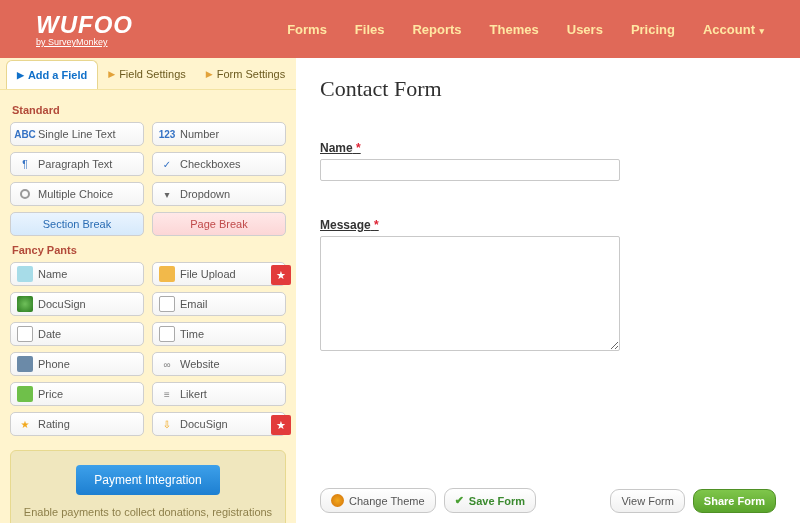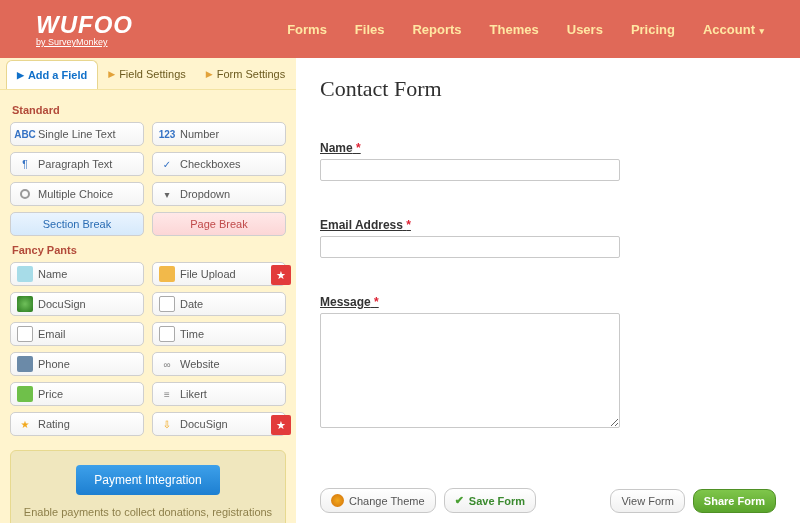--- a/index.html
+++ b/index.html
@@ -153,26 +153,26 @@
         <div class="field-btn">
             <span class="ic ic-file"></span>
             <span>File Upload</span>
             <span class="badge-star">★</span>
           </div>
         <div class="field-btn">
             <span class="ic ic-addr"></span>
             <span>DocuSign</span>
           </div>
         <div class="field-btn">
+            <span class="ic ic-email"></span>
+            <span>Email</span>
+          </div>
+        <div class="field-btn">
             <span class="ic ic-date"></span>
             <span>Date</span>
-          </div>
-        <div class="field-btn">
-            <span class="ic ic-email"></span>
-            <span>Email</span>
           </div>
         <div class="field-btn">
             <span class="ic ic-time"></span>
             <span>Time</span>
           </div>
         <div class="field-btn">
             <span class="ic ic-phone"></span>
             <span>Phone</span>
           </div>
         <div class="field-btn">
@@ -206,24 +206,20 @@
   </div>
 
   <div class="canvas">
     <h1 class="form-title">Contact Form</h1>
 
     <div class="form-field">
       <label class="form-label"><span>Name</span> <span class="req">*</span></label>
       <input class="text-input" type="text" style="">
     </div>
 
-    <div class="form-field">
-      <label class="form-label"><span>Email Address</span> <span class="req">*</span></label>
-      <input class="text-input" type="text" style="">
-    </div>
 
     <div class="form-field">
       <label class="form-label"><span>Message</span> <span class="req">*</span></label>
       <textarea class="textarea" style=""></textarea>
     </div>
 
     <div class="bottom-bar">
       <button class="btn">
           <span class="ic-sm ic-theme"></span>
           <span>Change Theme</span>

